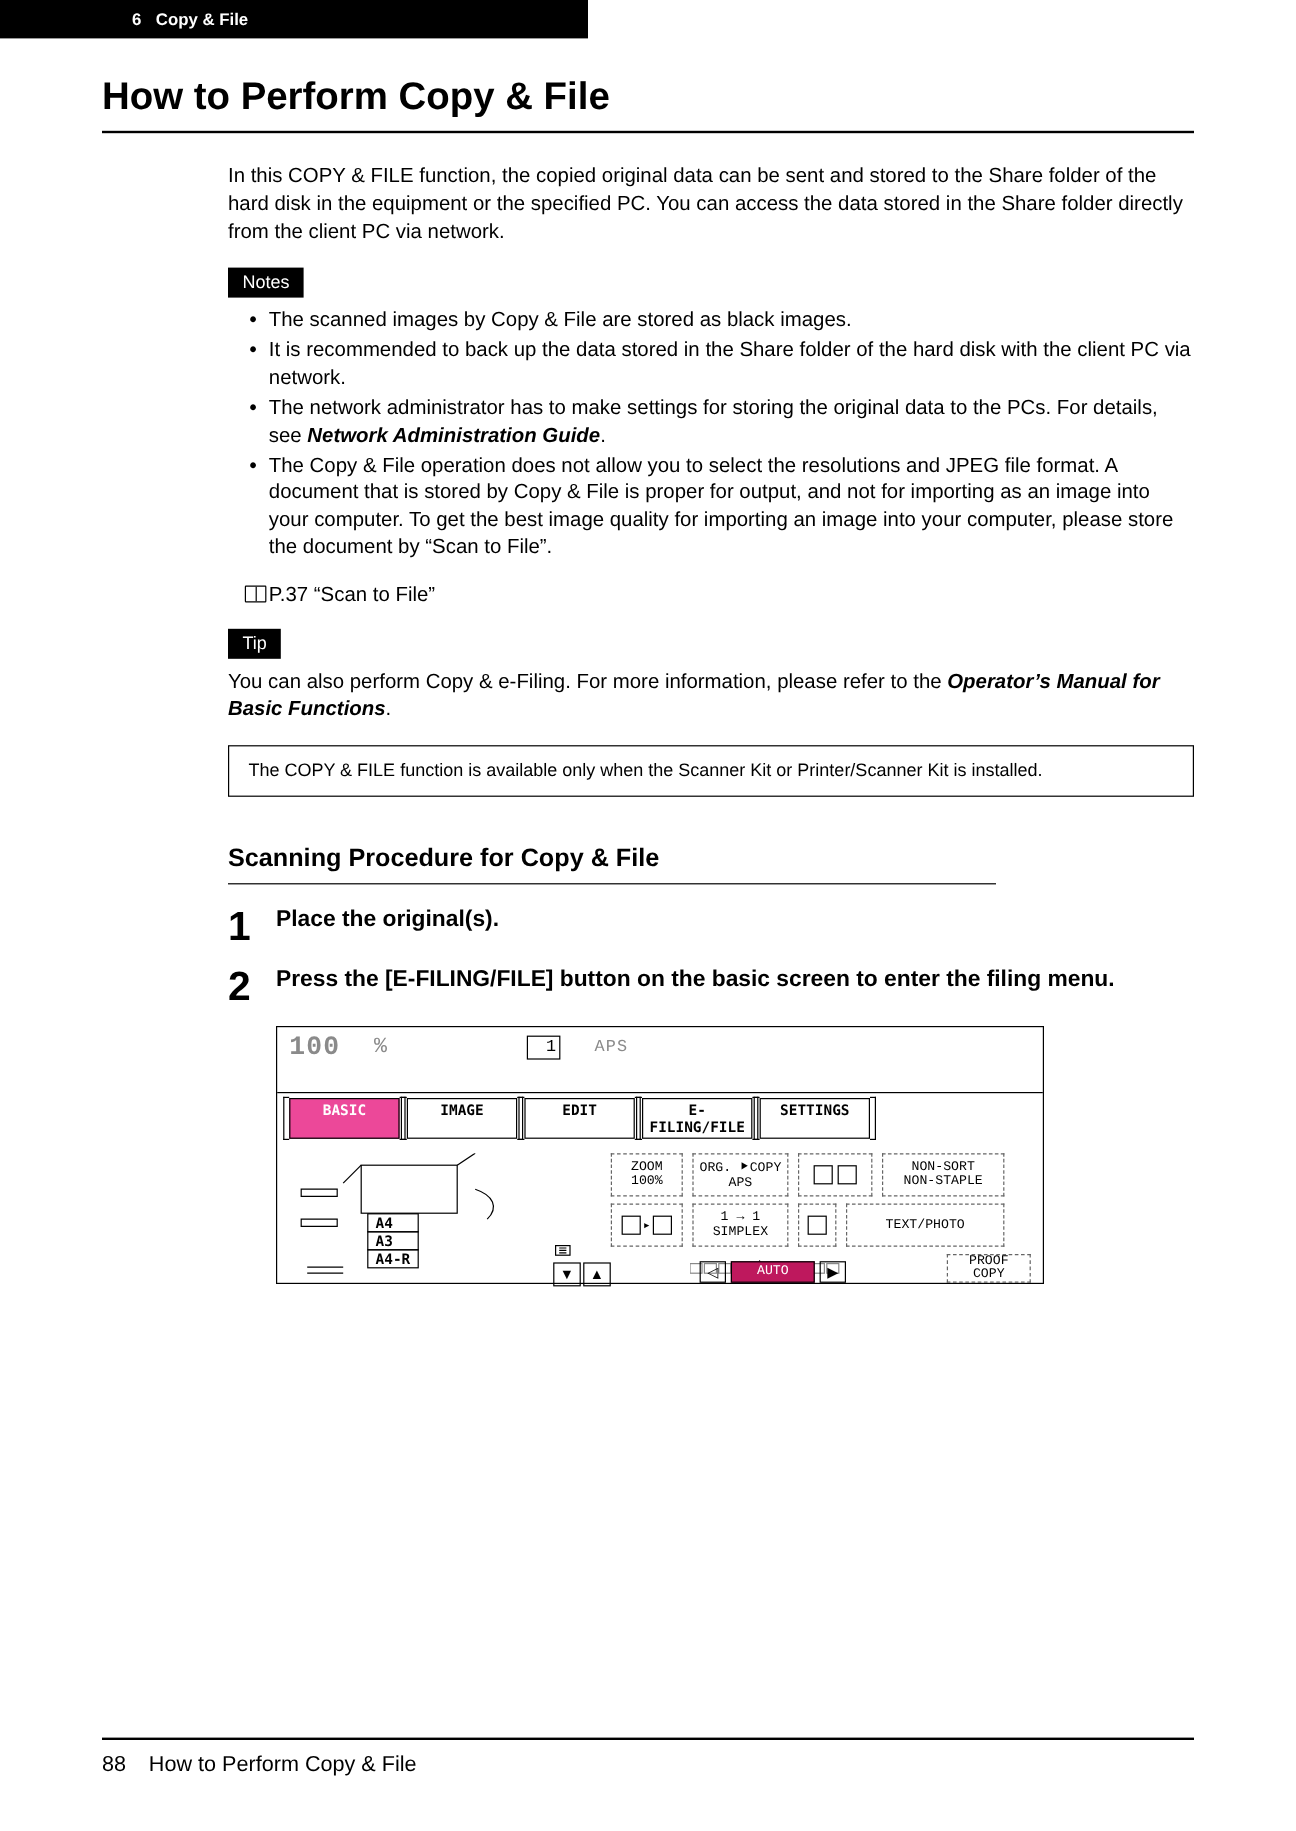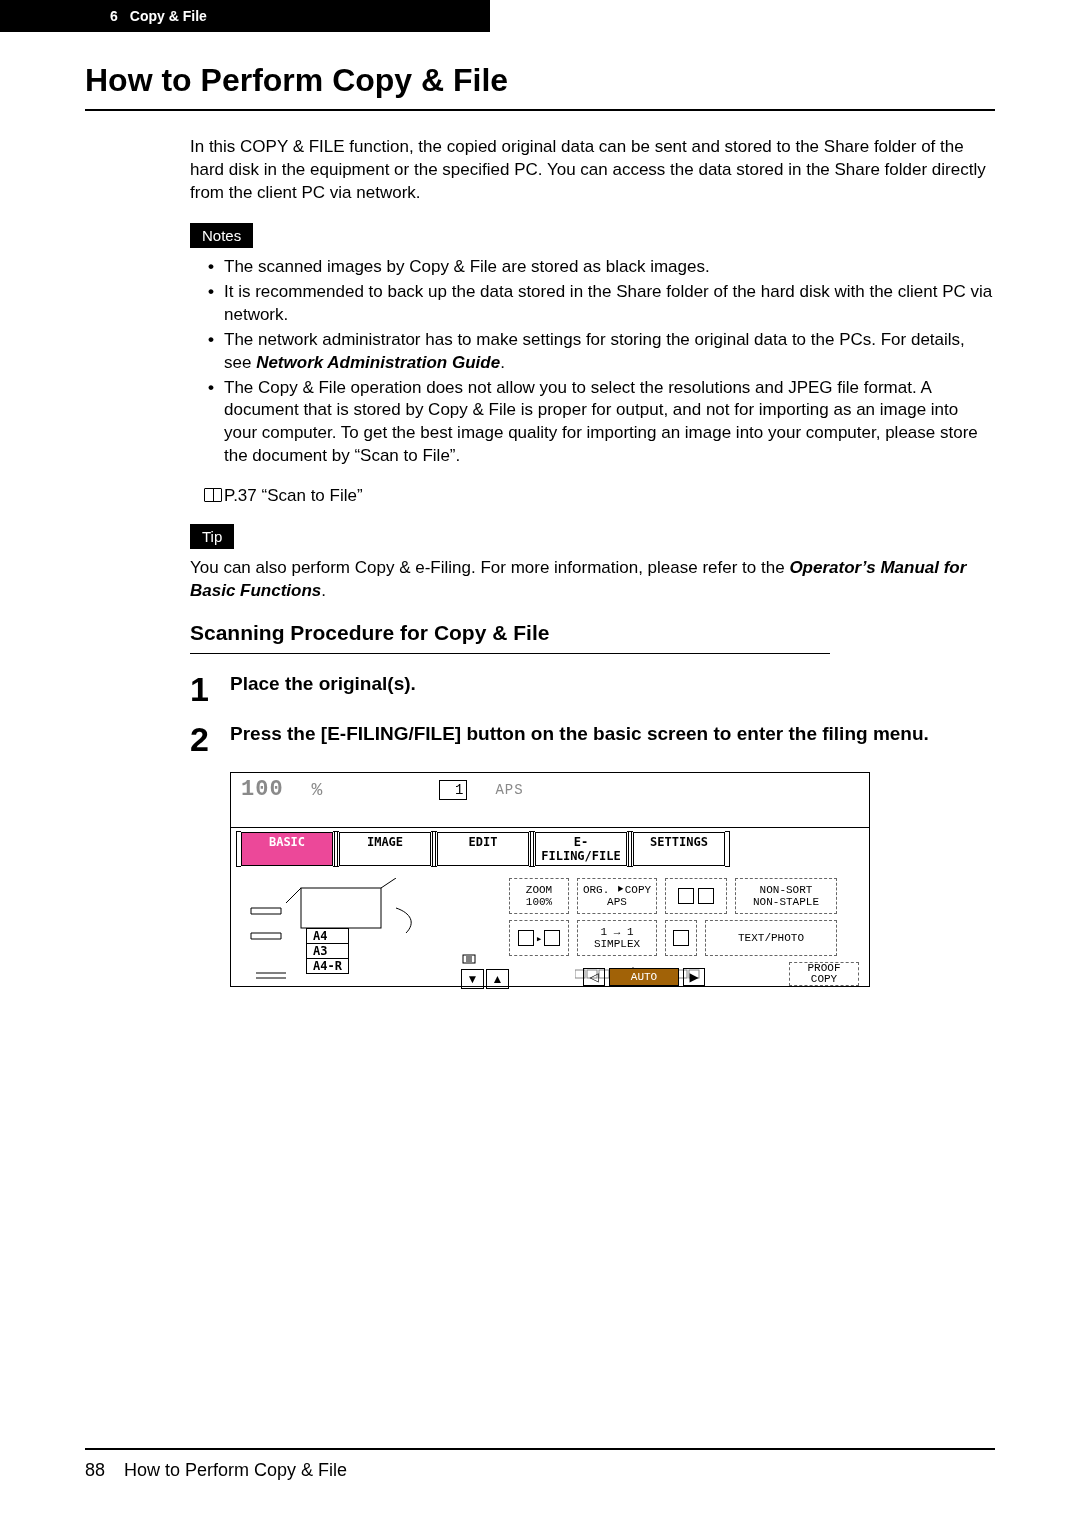--- a/index.html
+++ b/index.html
@@ -330,20 +330,21 @@
     <span class="book-icon"></span>
     <span>P.37 “Scan to File”</span>
   </div>
 
   <div class="label-box">Tip</div>
 
   <p class="tip-text">
     <span>You can also perform Copy &amp; e-Filing.  For more information, please refer to the </span><b><i>Operator’s Manual for Basic Functions</i></b><span>.</span>
   </p>
 
+  <div class="boxed-note">The COPY &amp; FILE function is available only when the Scanner Kit or Printer/Scanner Kit is installed.</div>
 
   <h2 class="proc-title">Scanning Procedure for Copy &amp; File</h2>
 
   <div class="step">
     <div class="step-num">1</div>
     <div class="step-body">
       <div class="step-title">Place the original(s).</div>
     </div>
   </div>
 
@@ -446,21 +447,21 @@
                   <rect x="114" y="3" width="10" height="8"></rect>
                 </g>
               <polygon points="58,0 64,8 52,8" fill="#000"></polygon>
             </svg>
           </div>
           <div class="opt-btn" style="width:70px;height:24px;white-space:pre;line-height:1">PROOF
 COPY</div>
         </div>
         <div class="pager-row" style="margin-top:-24px;margin-right:80px;">
           <div class="arrow-btn" style="width:22px;height:18px">◁</div>
-          <div class="opt-btn" style="width:70px;height:18px;background:#a16207;color:#fff;border:1px solid #000">AUTO</div>
+          <div class="opt-btn" style="width:70px;height:18px;background:#be185d;color:#fff;border:1px solid #000">AUTO</div>
           <div class="arrow-btn" style="width:22px;height:18px">▶</div>
         </div>
       </div>
     </div>
   </div>
 </div>
 
 <div class="bottom-hr"></div>
 <div class="footer">
   <span class="pg">88</span>

